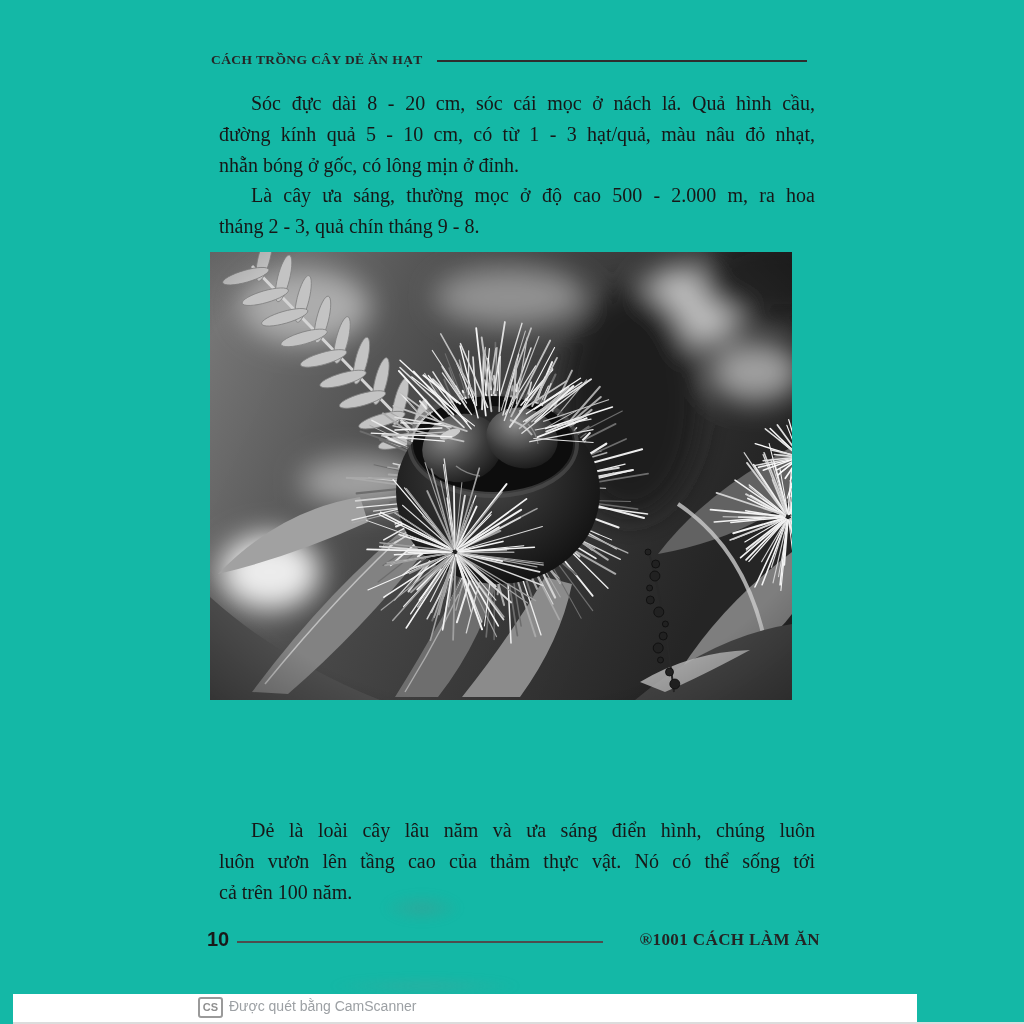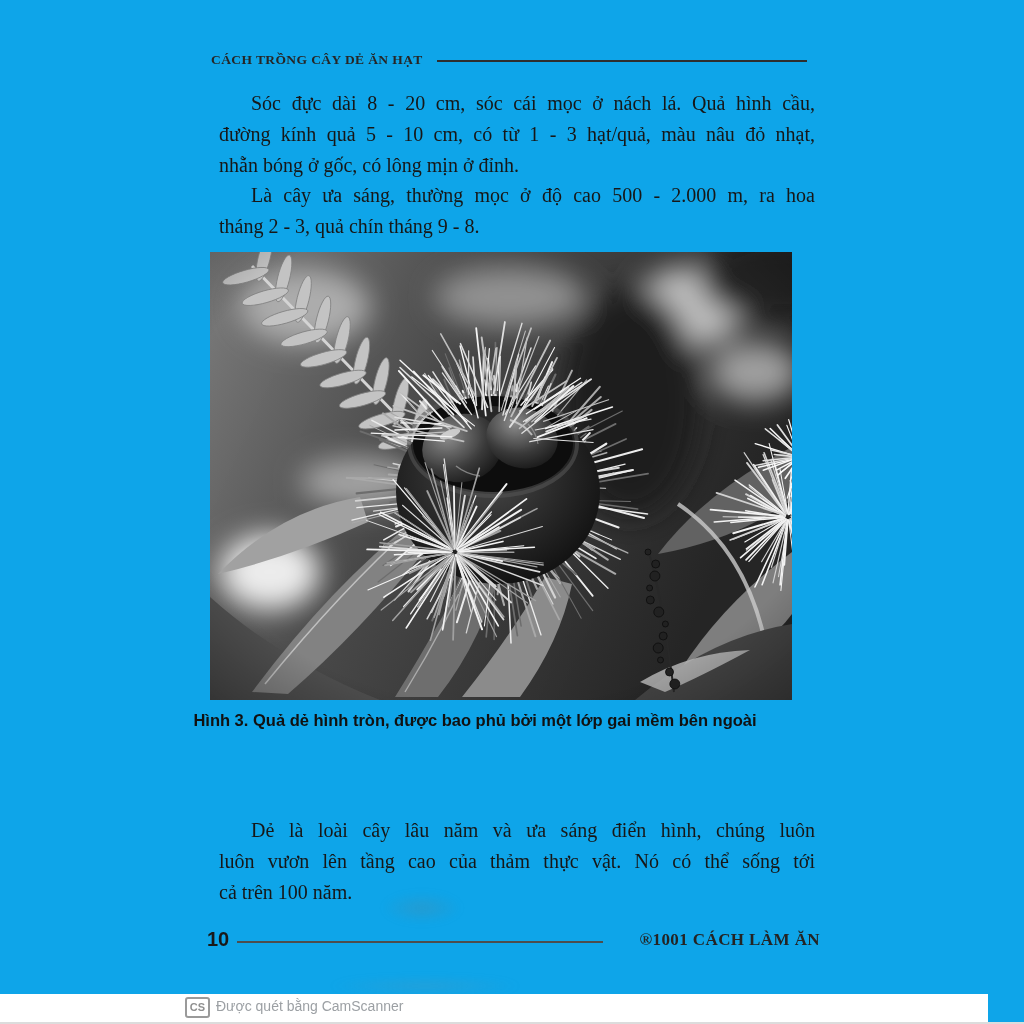--- a/index.html
+++ b/index.html
@@ -1,18 +1,18 @@
 <!DOCTYPE html>
 <html><head>
 <meta charset="utf-8">
 <style>
   html,body{margin:0;padding:0;}
   body{width:1024px;height:1024px;background:#ffffff;overflow:hidden;
        font-family:"Liberation Serif", serif;color:#1f1f1f;}
-  .sheet{position:relative;width:1024px;height:1024px;background:#0ea5e9;}
+  .sheet{position:relative;width:1024px;height:1024px;background:#14b8a6;}
 
   
   .hdr{position:absolute;left:211px;top:52px;width:596px;display:flex;align-items:center;}
   .hdr-title{font-size:13.5px;font-weight:700;letter-spacing:.4px;white-space:nowrap;color:#262626;}
   .hdr-rule{flex:1;height:2px;background:#2e2e2e;margin-left:14px;margin-top:2px;}
 
   
   .bodyline{position:absolute;left:211px;width:596px;height:31px;line-height:31px;
             font-size:20px;color:#171717;text-align:justify;text-align-last:justify;white-space:nowrap;margin-left:8px;}
   .bodyline.lastline{text-align:right;text-align-last:left;}
@@ -34,21 +34,21 @@
   .foot-series{position:absolute;right:204px;top:930px;font-size:17px;font-weight:700;
                letter-spacing:.4px;color:#242424;white-space:nowrap;}
 
   
   .smudge1{position:absolute;left:382px;top:893px;width:80px;height:30px;filter:blur(4px);
            background:radial-gradient(ellipse at center, rgba(120,120,120,.22), rgba(120,120,120,0) 70%);}
   .smudge2{position:absolute;left:330px;top:978px;width:190px;height:16px;filter:blur(4px);
            background:radial-gradient(ellipse at center, rgba(140,140,140,.20), rgba(140,140,140,0) 72%);}
 
   
-  .cs-strip{position:absolute;left:0;bottom:0;width:988px;height:30px;background:#ffffff;}
+  .cs-strip{position:absolute;left:13px;bottom:0;width:904px;height:30px;background:#ffffff;}
   .cs-badge{position:absolute;left:185px;top:3px;width:21px;height:17px;border:2px solid #9a9a9a;
             border-radius:3px;color:#8f8f8f;font-family:"Liberation Sans", sans-serif;
             font-weight:700;font-size:11px;line-height:17px;text-align:center;}
   .cs-label{position:absolute;left:216px;top:4px;font-family:"Liberation Sans", sans-serif;
             font-size:14px;color:#9ca0a4;}
   .cs-bottomline{position:absolute;left:0;bottom:0;width:1024px;height:2px;background:#dcdcdc;}
 </style>
 </head>
 <body>
 
@@ -638,21 +638,20 @@
           <circle cx="448.2" cy="396.0" r="5" fill="#23251a" stroke="#0f100a" stroke-width="0.8"></circle>
           <circle cx="450.5" cy="408.0" r="3" fill="#23251a" stroke="#0f100a" stroke-width="0.8"></circle>
           <circle cx="459.5" cy="420.0" r="4" fill="#23251a" stroke="#0f100a" stroke-width="0.8"></circle>
           <circle cx="464.8" cy="432.0" r="5" fill="#23251a" stroke="#0f100a" stroke-width="0.8"></circle>
         </g>
 
       <rect x="0" y="0" width="582" height="448" fill="url(#vigGrad)"></rect>
     </svg>
   </div>
 
-  <div class="caption">Hình 3. Quả dẻ hình tròn, được bao phủ bởi một lớp gai mềm bên ngoài</div>
 
   <div class="bodyline indent" style="top:815px">Dẻ là loài cây lâu năm và ưa sáng điển hình, chúng luôn</div>
   <div class="bodyline" style="top:846px">luôn vươn lên tầng cao của thảm thực vật. Nó có thể sống tới</div>
   <div class="bodyline lastline" style="top:877px">cả trên 100 năm.</div>
 
   <div class="pageno">10</div>
   <div class="foot-rule"></div>
   <div class="foot-series">®1001 CÁCH LÀM ĂN</div>
 
   <div class="smudge1"></div>

